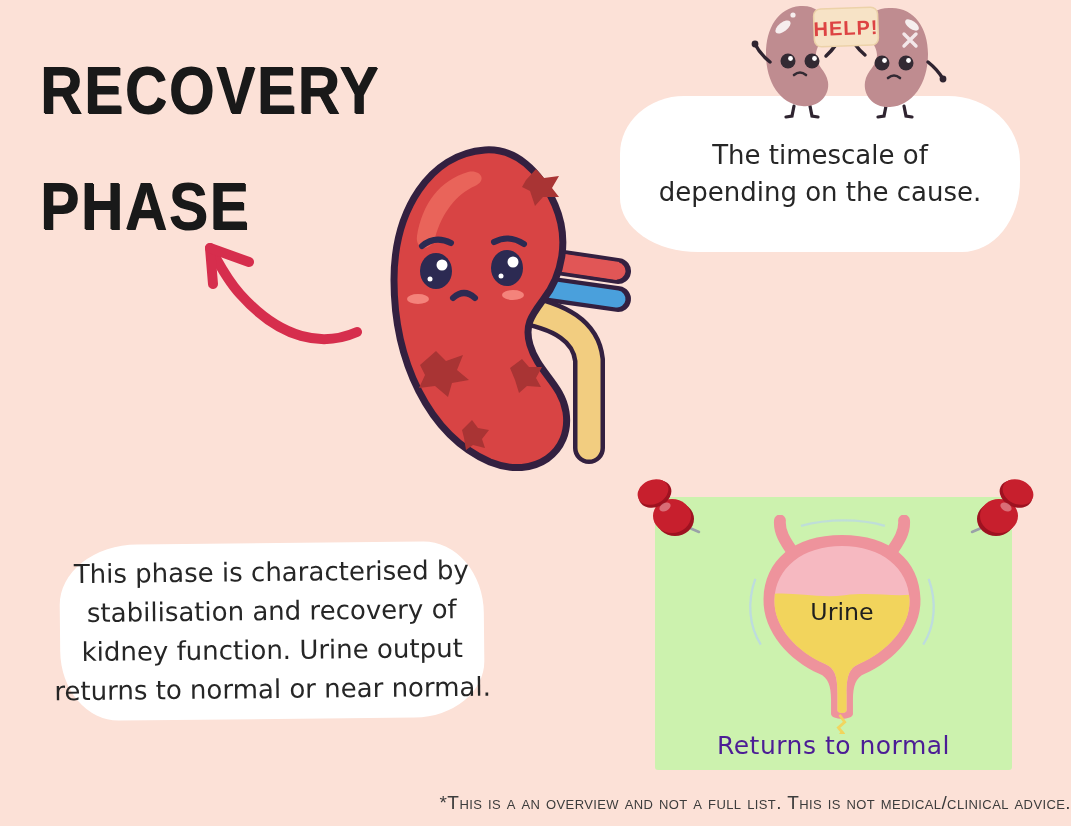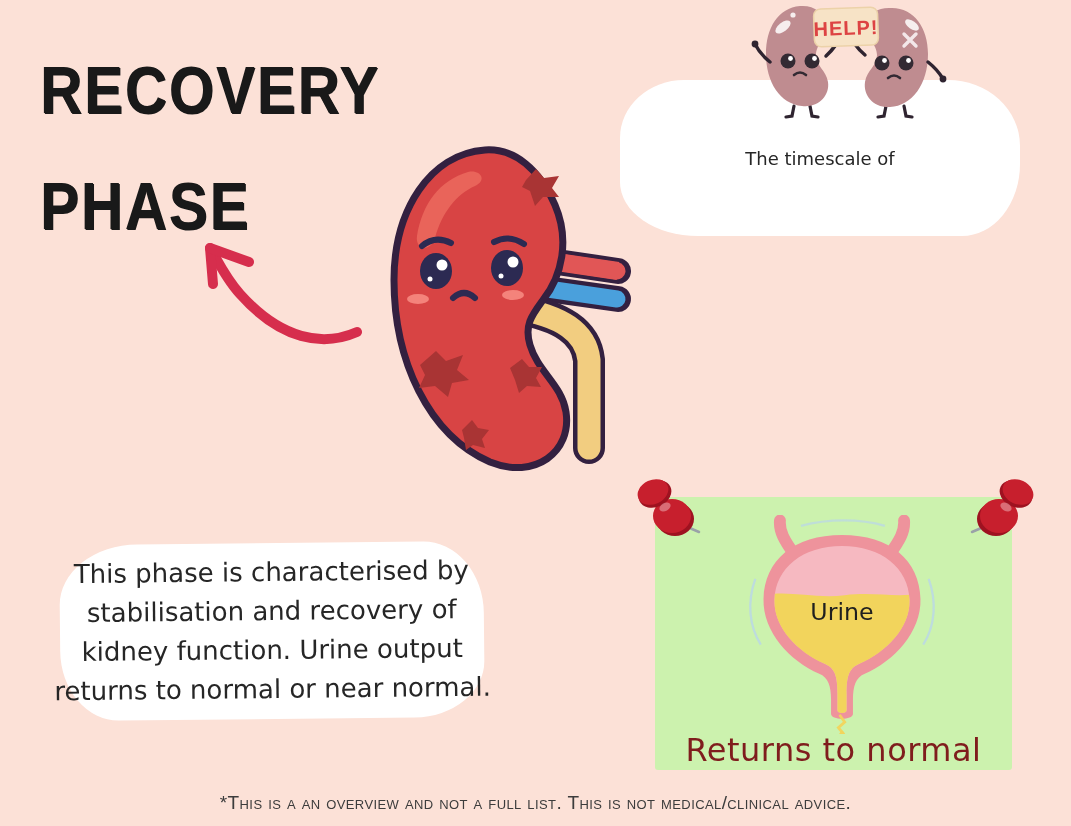--- a/index.html
+++ b/index.html
@@ -17,50 +17,50 @@
     text-shadow:1px 1px 0 #191919;
   }
   
   .blob{
     position:absolute;background:#ffffff;
     display:flex;flex-direction:column;justify-content:center;align-items:center;
     color:#262626;text-align:center;
   }
   .blob .line{white-space:nowrap;}
   .blob-speech{
-    left:620px;top:80px;width:400px;height:156px;
+    left:620px;top:96px;width:400px;height:156px;
     border-radius:64px 72px 58px 78px / 58px 66px 72px 54px;
-    font-size:18px;line-height:37px;
+    font-size:26px;line-height:37px;
   }
   .blob-desc{
     left:60px;top:543px;width:424px;height:176px;
     border-radius:78px 60px 70px 58px / 60px 72px 56px 70px;
     font-size:26px;line-height:39px;transform:rotate(-0.6deg);
   }
   
   .note{
     position:absolute;left:655px;top:497px;width:357px;height:273px;
     background:#ccf2ae;border-radius:3px;
   }
   .note-caption{
     position:absolute;left:655px;top:731px;width:357px;
-    text-align:center;font-size:32px;color:#7f1d1d;letter-spacing:0.5px;
+    text-align:center;font-size:25px;color:#4c1d95;letter-spacing:0.5px;
   }
   .pin{position:absolute;width:72px;height:72px;}
   .pin-left{left:633px;top:474px;}
   .pin-right{left:966px;top:474px;transform:scaleX(-1);}
   
   .kidney-main{position:absolute;left:380px;top:140px;}
   .help-kidneys{position:absolute;left:742px;top:0px;}
   .arrow{position:absolute;left:185px;top:228px;}
   .bladder{position:absolute;left:737px;top:515px;}
   
   .disclaimer{
     position:absolute;left:0;top:792px;width:1071px;
-    text-align:center;font-family:"Liberation Sans", sans-serif;
+    text-align:right;font-family:"Liberation Sans", sans-serif;
     font-variant:small-caps;font-size:19px;color:#3c3c3c;letter-spacing:0.4px;
   }
 </style>
 </head>
 <body>
 
 <div id="canvas">
 
   <div class="title">
     <div>RECOVERY</div>
@@ -106,20 +106,21 @@
     <ellipse cx="127" cy="128" rx="16" ry="18" fill="#2c2a52"></ellipse>
     <circle cx="133" cy="122" r="5.5" fill="#ffffff"></circle>
     <circle cx="121" cy="136" r="2.5" fill="#ffffff"></circle>
     <path d="M73 158 Q84 148 95 158" fill="none" stroke="#2c2a52" stroke-width="6" stroke-linecap="round"></path>
     <ellipse cx="38" cy="159" rx="11" ry="5" fill="#f4837b"></ellipse>
     <ellipse cx="133" cy="155" rx="11" ry="5" fill="#f4837b"></ellipse>
   </svg>
 
   <div class="blob blob-speech">
     <div class="line">The timescale of</div>
+    <div class="line">depending on the cause.</div>
   </div>
 
   <svg class="help-kidneys" width="210" height="120" viewBox="0 0 210 120">
 
     <path d="M84 56 Q95 46 100 33" fill="none" stroke="#2f2430" stroke-width="3.5" stroke-linecap="round"></path>
     <circle cx="100" cy="33" r="3.4" fill="#2f2430"></circle>
     <path d="M123 55 Q112 46 108 34" fill="none" stroke="#2f2430" stroke-width="3.5" stroke-linecap="round"></path>
     <circle cx="108" cy="34" r="3.4" fill="#2f2430"></circle>
 
     <path d="M52 106 L50 116 L44 117" fill="none" stroke="#2f2430" stroke-width="3.2" stroke-linecap="round"></path>

